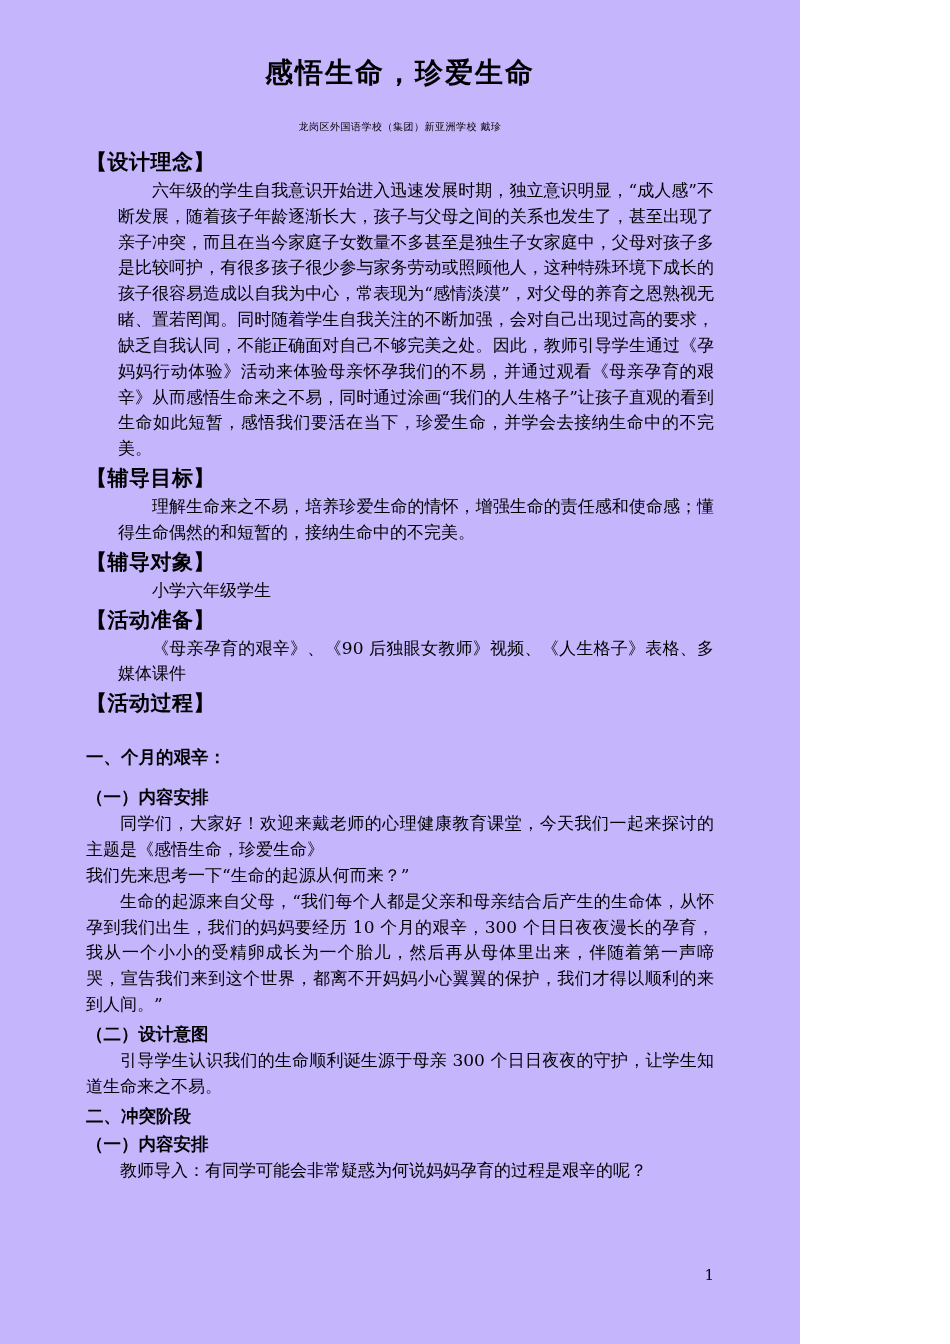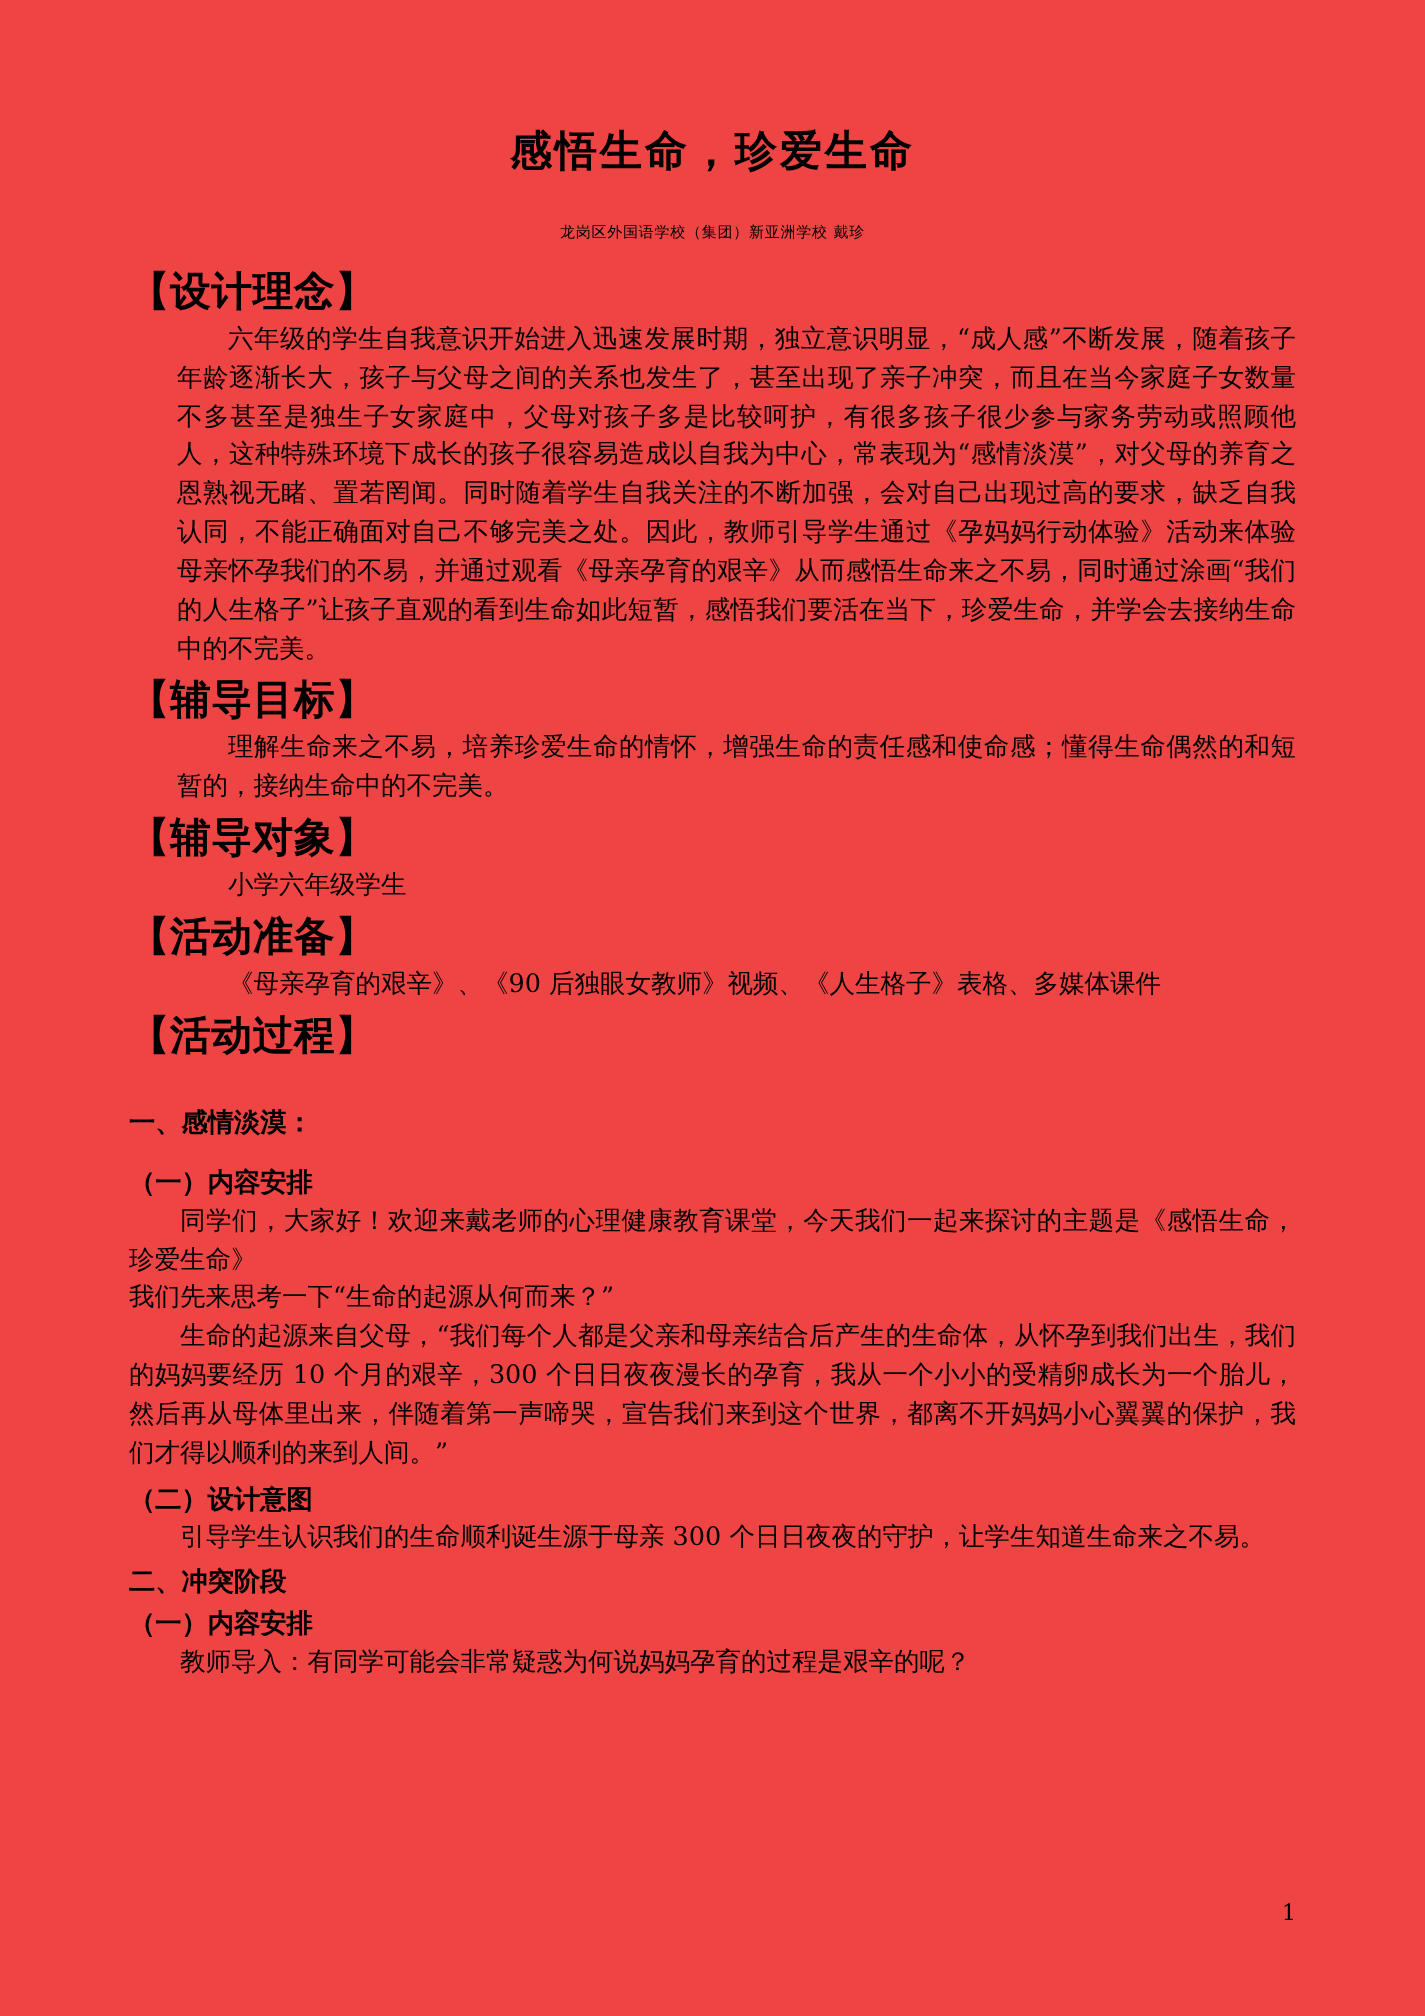--- a/index.html
+++ b/index.html
@@ -6,43 +6,43 @@
     margin: 0;
     padding: 0;
     background: #ffffff;
   }
   body {
     font-family: "DejaVu Serif", "Liberation Serif", serif;
     color: #000000;
   }
   .page {
     position: relative;
-    width: 950px;
+    width: 800px;
     height: 1344px;
     box-sizing: border-box;
-    padding: 82px 86px 40px 86px;
-    background: #ef4444;
+    padding: 54px 86px 40px 86px;
+    background: #c4b5fd;
     overflow: hidden;
   }
   .doc-title {
     text-align: center;
     font-size: 28px;
     font-weight: bold;
     letter-spacing: 2px;
     margin: 0 0 28px 0;
     font-family: "DejaVu Sans", "Liberation Sans", sans-serif;
   }
   .byline {
     text-align: center;
     font-size: 10px;
     margin: 0 0 14px 0;
     letter-spacing: 0.5px;
   }
   .section-head {
-    font-size: 27px;
+    font-size: 21px;
     font-weight: bold;
     margin: 2px 0 2px 0;
     letter-spacing: 0.5px;
     font-family: "DejaVu Sans", "Liberation Sans", sans-serif;
   }
   .sub-head {
     font-size: 17.5px;
     font-weight: bold;
     margin: 10px 0 4px 0;
     font-family: "DejaVu Sans", "Liberation Sans", sans-serif;
@@ -95,21 +95,21 @@
   <div class="section-head">【辅导对象】</div>
   <p class="body indent">小学六年级学生</p>
 
   <div class="section-head">【活动准备】</div>
   <p class="body indent">《母亲孕育的艰辛》、《90 后独眼女教师》视频、《人生格子》表格、多媒体课件</p>
 
   <div class="section-head">【活动过程】</div>
 
   <div class="spacer-md"></div>
 
-  <div class="sub-head">一、感情淡漠：</div>
+  <div class="sub-head">一、个月的艰辛：</div>
 
   <div class="spacer-sm"></div>
 
   <div class="sub-head-2">（一）内容安排</div>
   <p class="body indent tight">同学们，大家好！欢迎来戴老师的心理健康教育课堂，今天我们一起来探讨的主题是《感悟生命，珍爱生命》</p>
   <p class="body tight">我们先来思考一下“生命的起源从何而来？”</p>
   <p class="body indent tight">生命的起源来自父母，“我们每个人都是父亲和母亲结合后产生的生命体，从怀孕到我们出生，我们的妈妈要经历 10 个月的艰辛，300 个日日夜夜漫长的孕育，我从一个小小的受精卵成长为一个胎儿，然后再从母体里出来，伴随着第一声啼哭，宣告我们来到这个世界，都离不开妈妈小心翼翼的保护，我们才得以顺利的来到人间。”</p>
 
   <div class="sub-head-2">（二）设计意图</div>
   <p class="body indent tight">引导学生认识我们的生命顺利诞生源于母亲 300 个日日夜夜的守护，让学生知道生命来之不易。</p>

